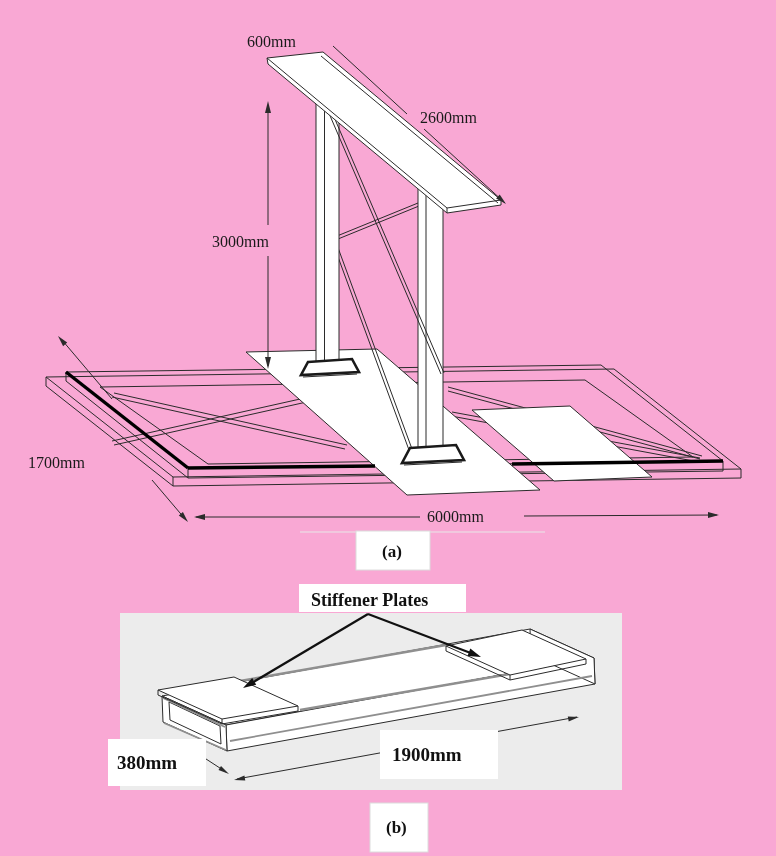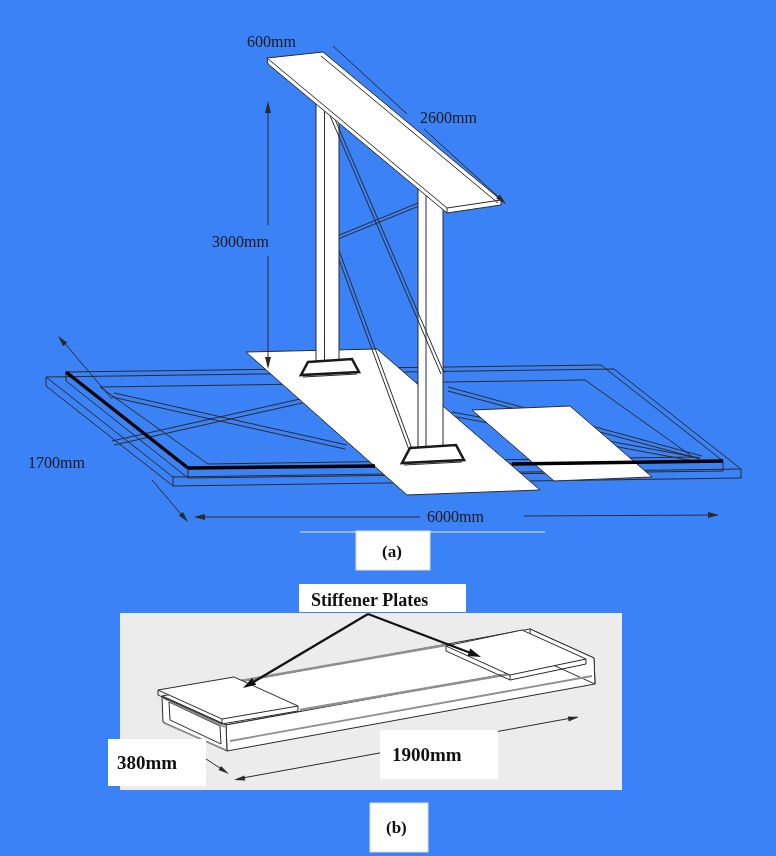--- a/index.html
+++ b/index.html
@@ -1,16 +1,16 @@
 <!DOCTYPE html>
 <html><head>
 <meta charset="utf-8">
 <style>
   html,body{margin:0;padding:0;background:#ffffff;}
-  .page{width:776px;height:856px;position:relative;background:#3b82f6;overflow:hidden;}
+  .page{width:776px;height:856px;position:relative;background:#f9a8d4;overflow:hidden;}
   svg{display:block;}
   .thin{stroke:#2b2b2b;stroke-width:1;fill:none;}
   .thin-f{stroke:#2b2b2b;stroke-width:1;fill:#ffffff;}
   .heavy{stroke:#000;stroke-width:3.4;fill:none;stroke-linecap:butt;}
   .plate{stroke:#1a1a1a;stroke-width:2.6;fill:#ffffff;}
   .grayln{stroke:#8f8f8f;stroke-width:2.4;fill:none;}
   .grayln2{stroke:#8f8f8f;stroke-width:1.8;fill:none;}
   .arrow{fill:#2b2b2b;stroke:none;}
   .bigarrow{fill:#111;stroke:none;}
   .annline{stroke:#111;stroke-width:2.2;fill:none;}

